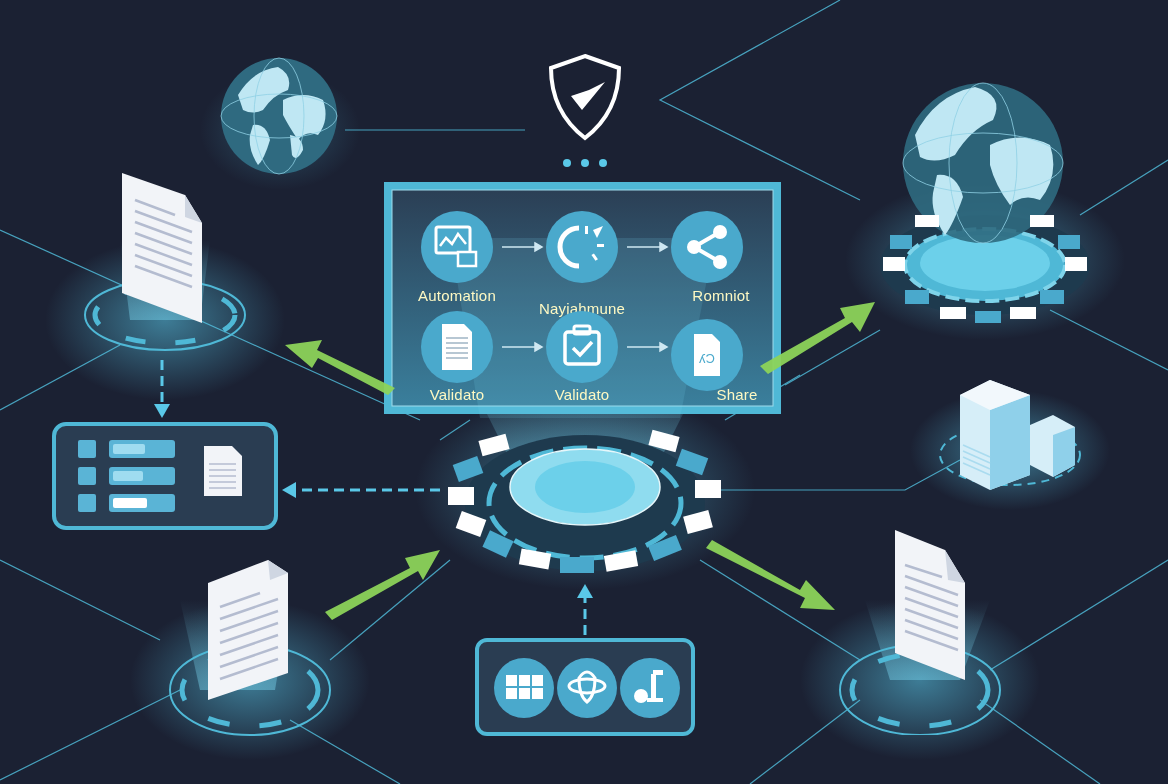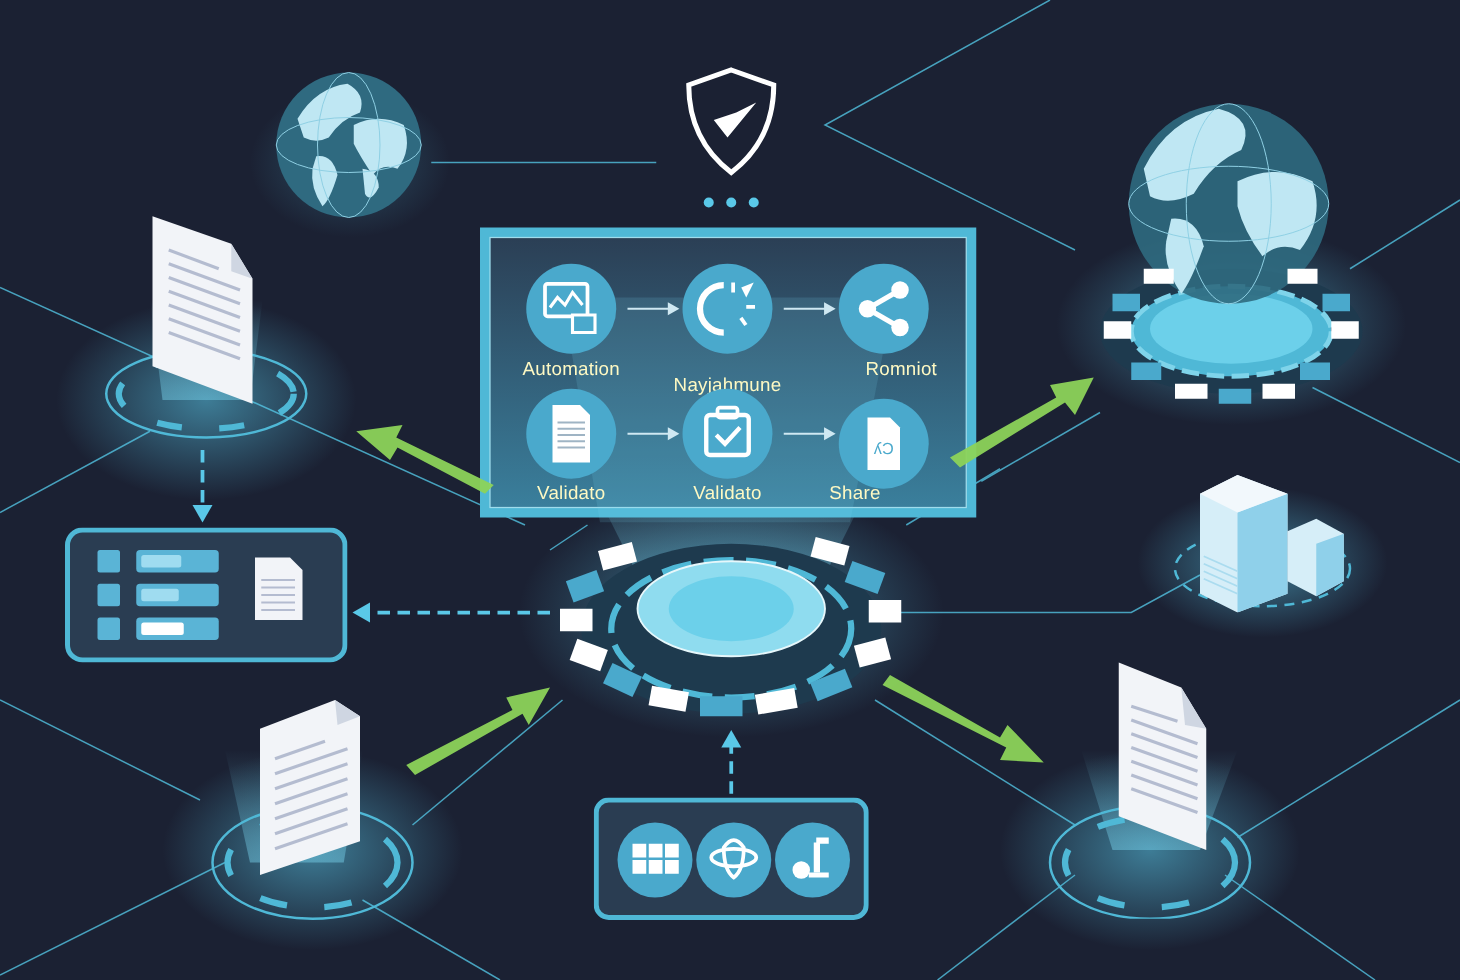--- a/index.html
+++ b/index.html
@@ -153,21 +153,21 @@
 </div>
 <div class="label" style="left:522px;top:386px">Validato</div>
 
 <div class="abs" style="left:670px;top:318px">
   <svg width="74" height="74" viewBox="0 0 74 74">
     <circle cx="37" cy="37" r="36" fill="#4aa9cc"></circle>
     <path d="M24 16 h18 l8 8 v34 h-26 Z" fill="#fff"></path>
     <text x="37" y="45" font-size="13" text-anchor="middle" fill="#4aa9cc" font-family="Liberation Sans, sans-serif">ʎƆ</text>
   </svg>
 </div>
-<div class="label" style="left:624px;top:386px">Share</div>
+<div class="label" style="left:677px;top:386px">Share</div>
 
 <svg class="layer" width="1168" height="784">
   <g stroke="#cfe8f2" stroke-width="1.5" fill="#cfe8f2">
     <line x1="502" y1="247" x2="535" y2="247"></line>
       <polygon points="535,243 542,247 535,251"></polygon>
     <line x1="627" y1="247" x2="660" y2="247"></line>
       <polygon points="660,243 667,247 660,251"></polygon>
     <line x1="502" y1="347" x2="535" y2="347"></line>
       <polygon points="535,343 542,347 535,351"></polygon>
     <line x1="627" y1="347" x2="660" y2="347"></line>

